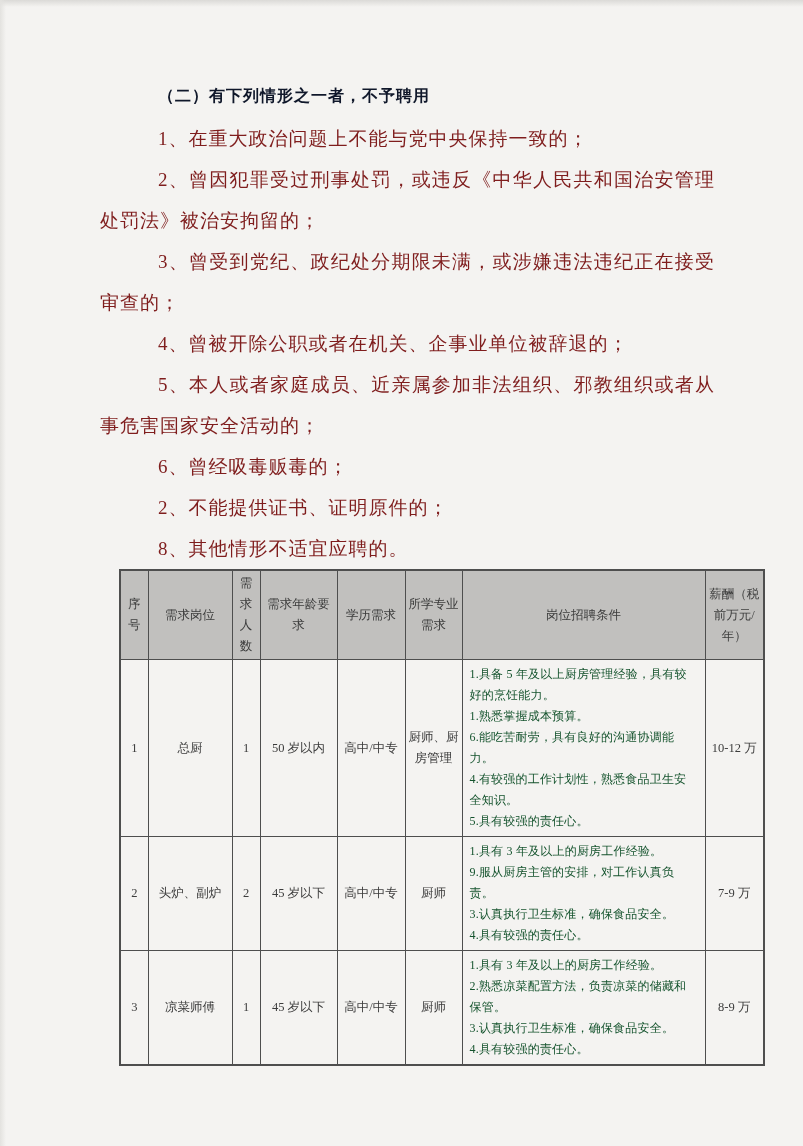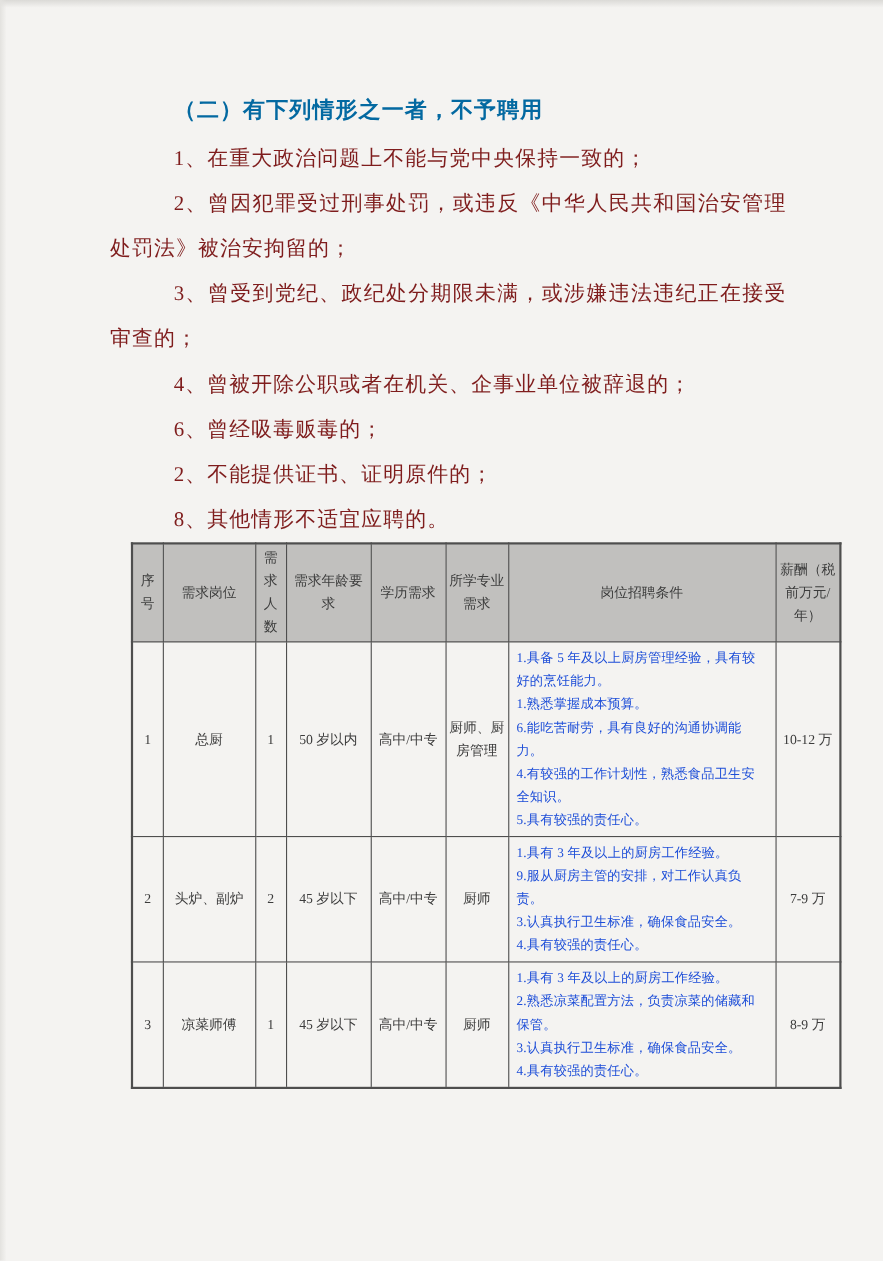--- a/index.html
+++ b/index.html
@@ -18,25 +18,25 @@
   }
   .scan-edge-left {
     position: absolute; top: 0; left: 0; width: 6px; height: 100%;
     background: linear-gradient(to right, #e3e2df, rgba(244,243,241,0));
   }
   .doc {
     position: relative;
     padding: 86px 88px 0 100px;
   }
   .sec-heading {
-    font-size: 20px;
+    font-size: 16px;
     font-weight: bold;
     letter-spacing: 1px;
     text-indent: 58px;
-    color: #0369a1;
+    color: #0f172a;
   }
   .sec-heading.first { margin-bottom: 11px; }
   .body-text p {
     font-size: 19px;
     line-height: 41px;
     letter-spacing: 1px;
     text-indent: 58px;
     text-align: justify;
     color: #7f1d1d;
   }
@@ -67,41 +67,42 @@
   }
   .req-table td.cond {
     text-align: left;
     vertical-align: middle;
     padding: 4px 7px;
   }
   .cond-line {
     font-size: 12px;
     line-height: 21px;
     letter-spacing: 0.2px;
-    color: #1d4ed8;
+    color: #14532d;
   }
   .row-1 td { height: 151px; }
   .row-2 td { height: 84px; }
   .row-3 td { height: 88px; }
 </style>
 </head>
 <body>
 
 <div class="scan-edge-top"></div>
 <div class="scan-edge-left"></div>
 
 <div class="doc">
 
   <div class="sec-heading first">（二）有下列情形之一者，不予聘用</div>
 
   <div class="body-text">
     <p>1、在重大政治问题上不能与党中央保持一致的；</p>
     <p>2、曾因犯罪受过刑事处罚，或违反《中华人民共和国治安管理处罚法》被治安拘留的；</p>
     <p>3、曾受到党纪、政纪处分期限未满，或涉嫌违法违纪正在接受审查的；</p>
     <p>4、曾被开除公职或者在机关、企事业单位被辞退的；</p>
+    <p>5、本人或者家庭成员、近亲属参加非法组织、邪教组织或者从事危害国家安全活动的；</p>
     <p>6、曾经吸毒贩毒的；</p>
     <p>2、不能提供证书、证明原件的；</p>
     <p>8、其他情形不适宜应聘的。</p>
   </div>
 
 
   <table class="req-table">
     <colgroup>
       <col style="width:28px">
       <col style="width:84px">

